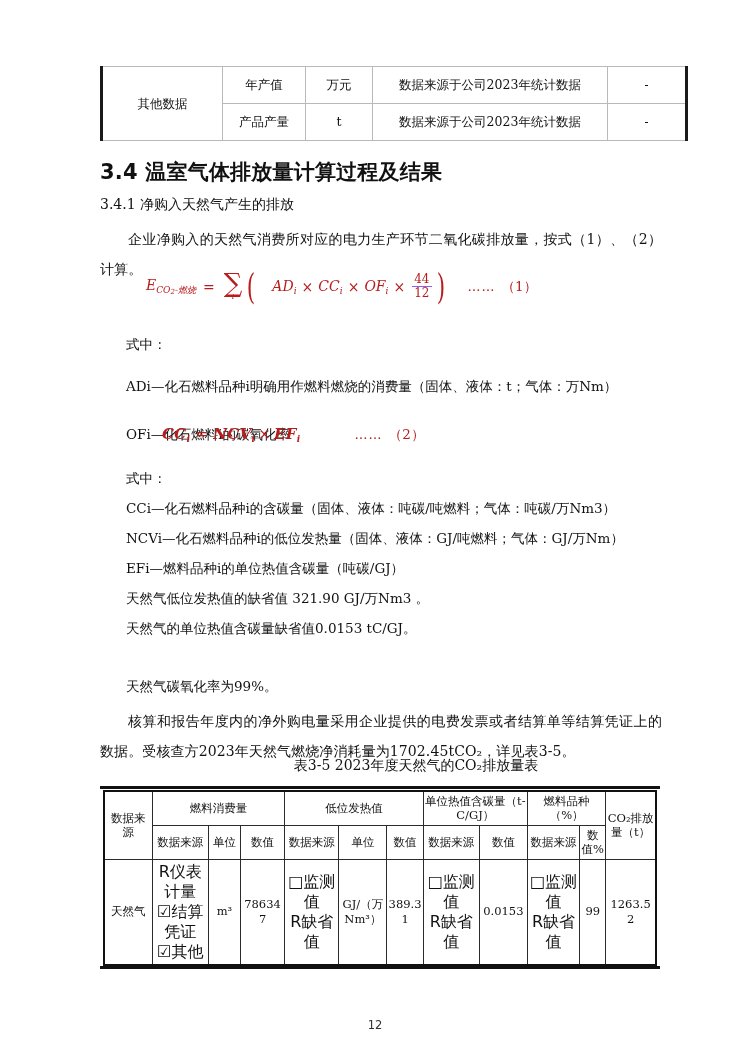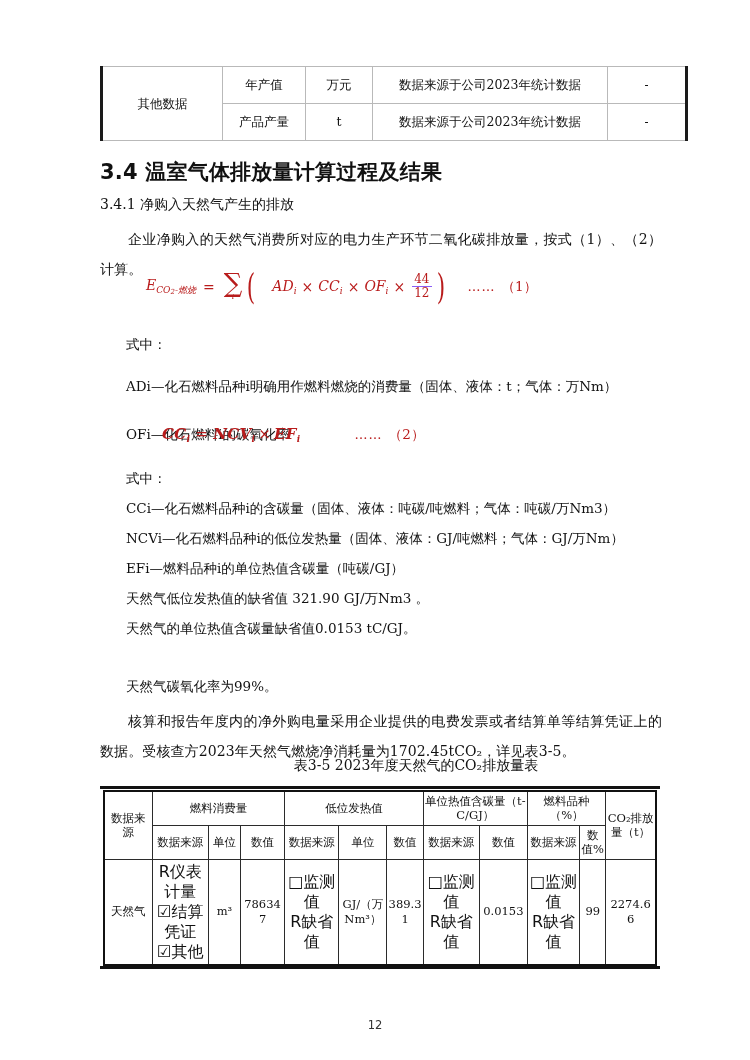--- a/index.html
+++ b/index.html
@@ -366,20 +366,20 @@
         <td class="outer-bottom">
           <span class="cellline cb">□监测值</span>
           <span class="cellline cb">R缺省值</span>
         </td>
         <td class="outer-bottom">0.0153</td>
         <td class="outer-bottom">
           <span class="cellline cb">□监测值</span>
           <span class="cellline cb">R缺省值</span>
         </td>
         <td class="outer-bottom">99</td>
-        <td class="outer-bottom outer-right">2274.66</td>
+        <td class="outer-bottom outer-right">1263.52</td>
       </tr>
     </tbody>
   </table>
 
   <div class="pagenum">12</div>
 
 </div>
 
 </body></html>

